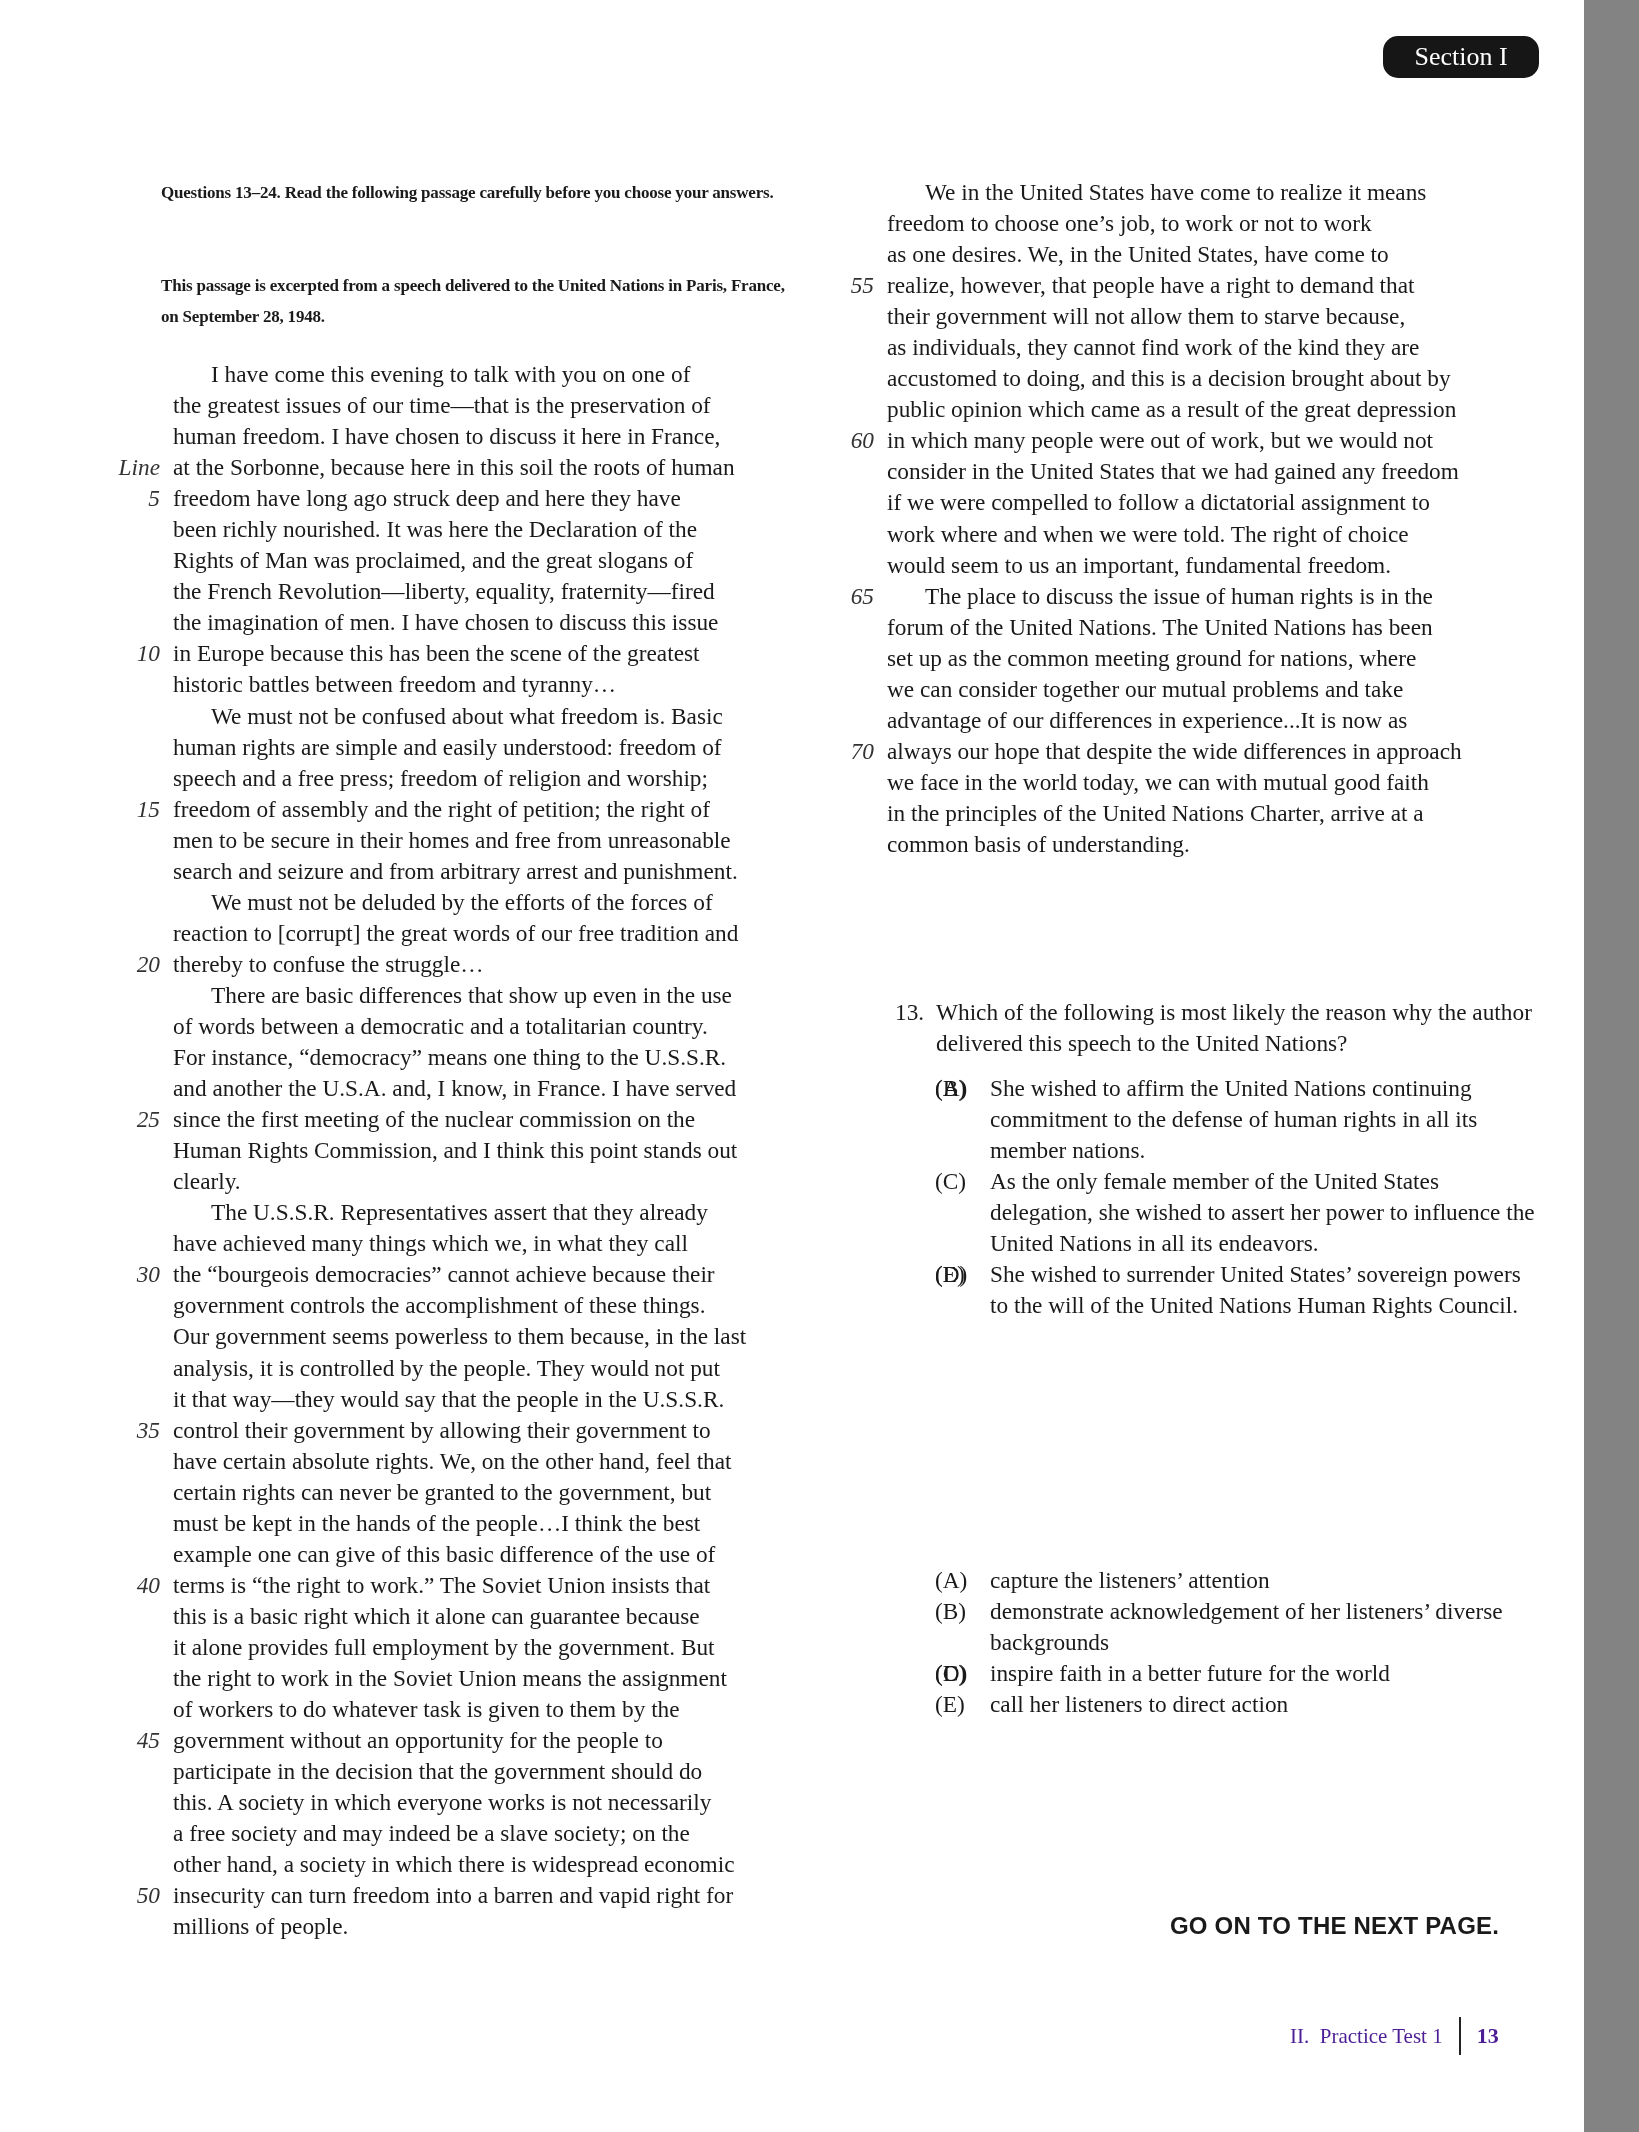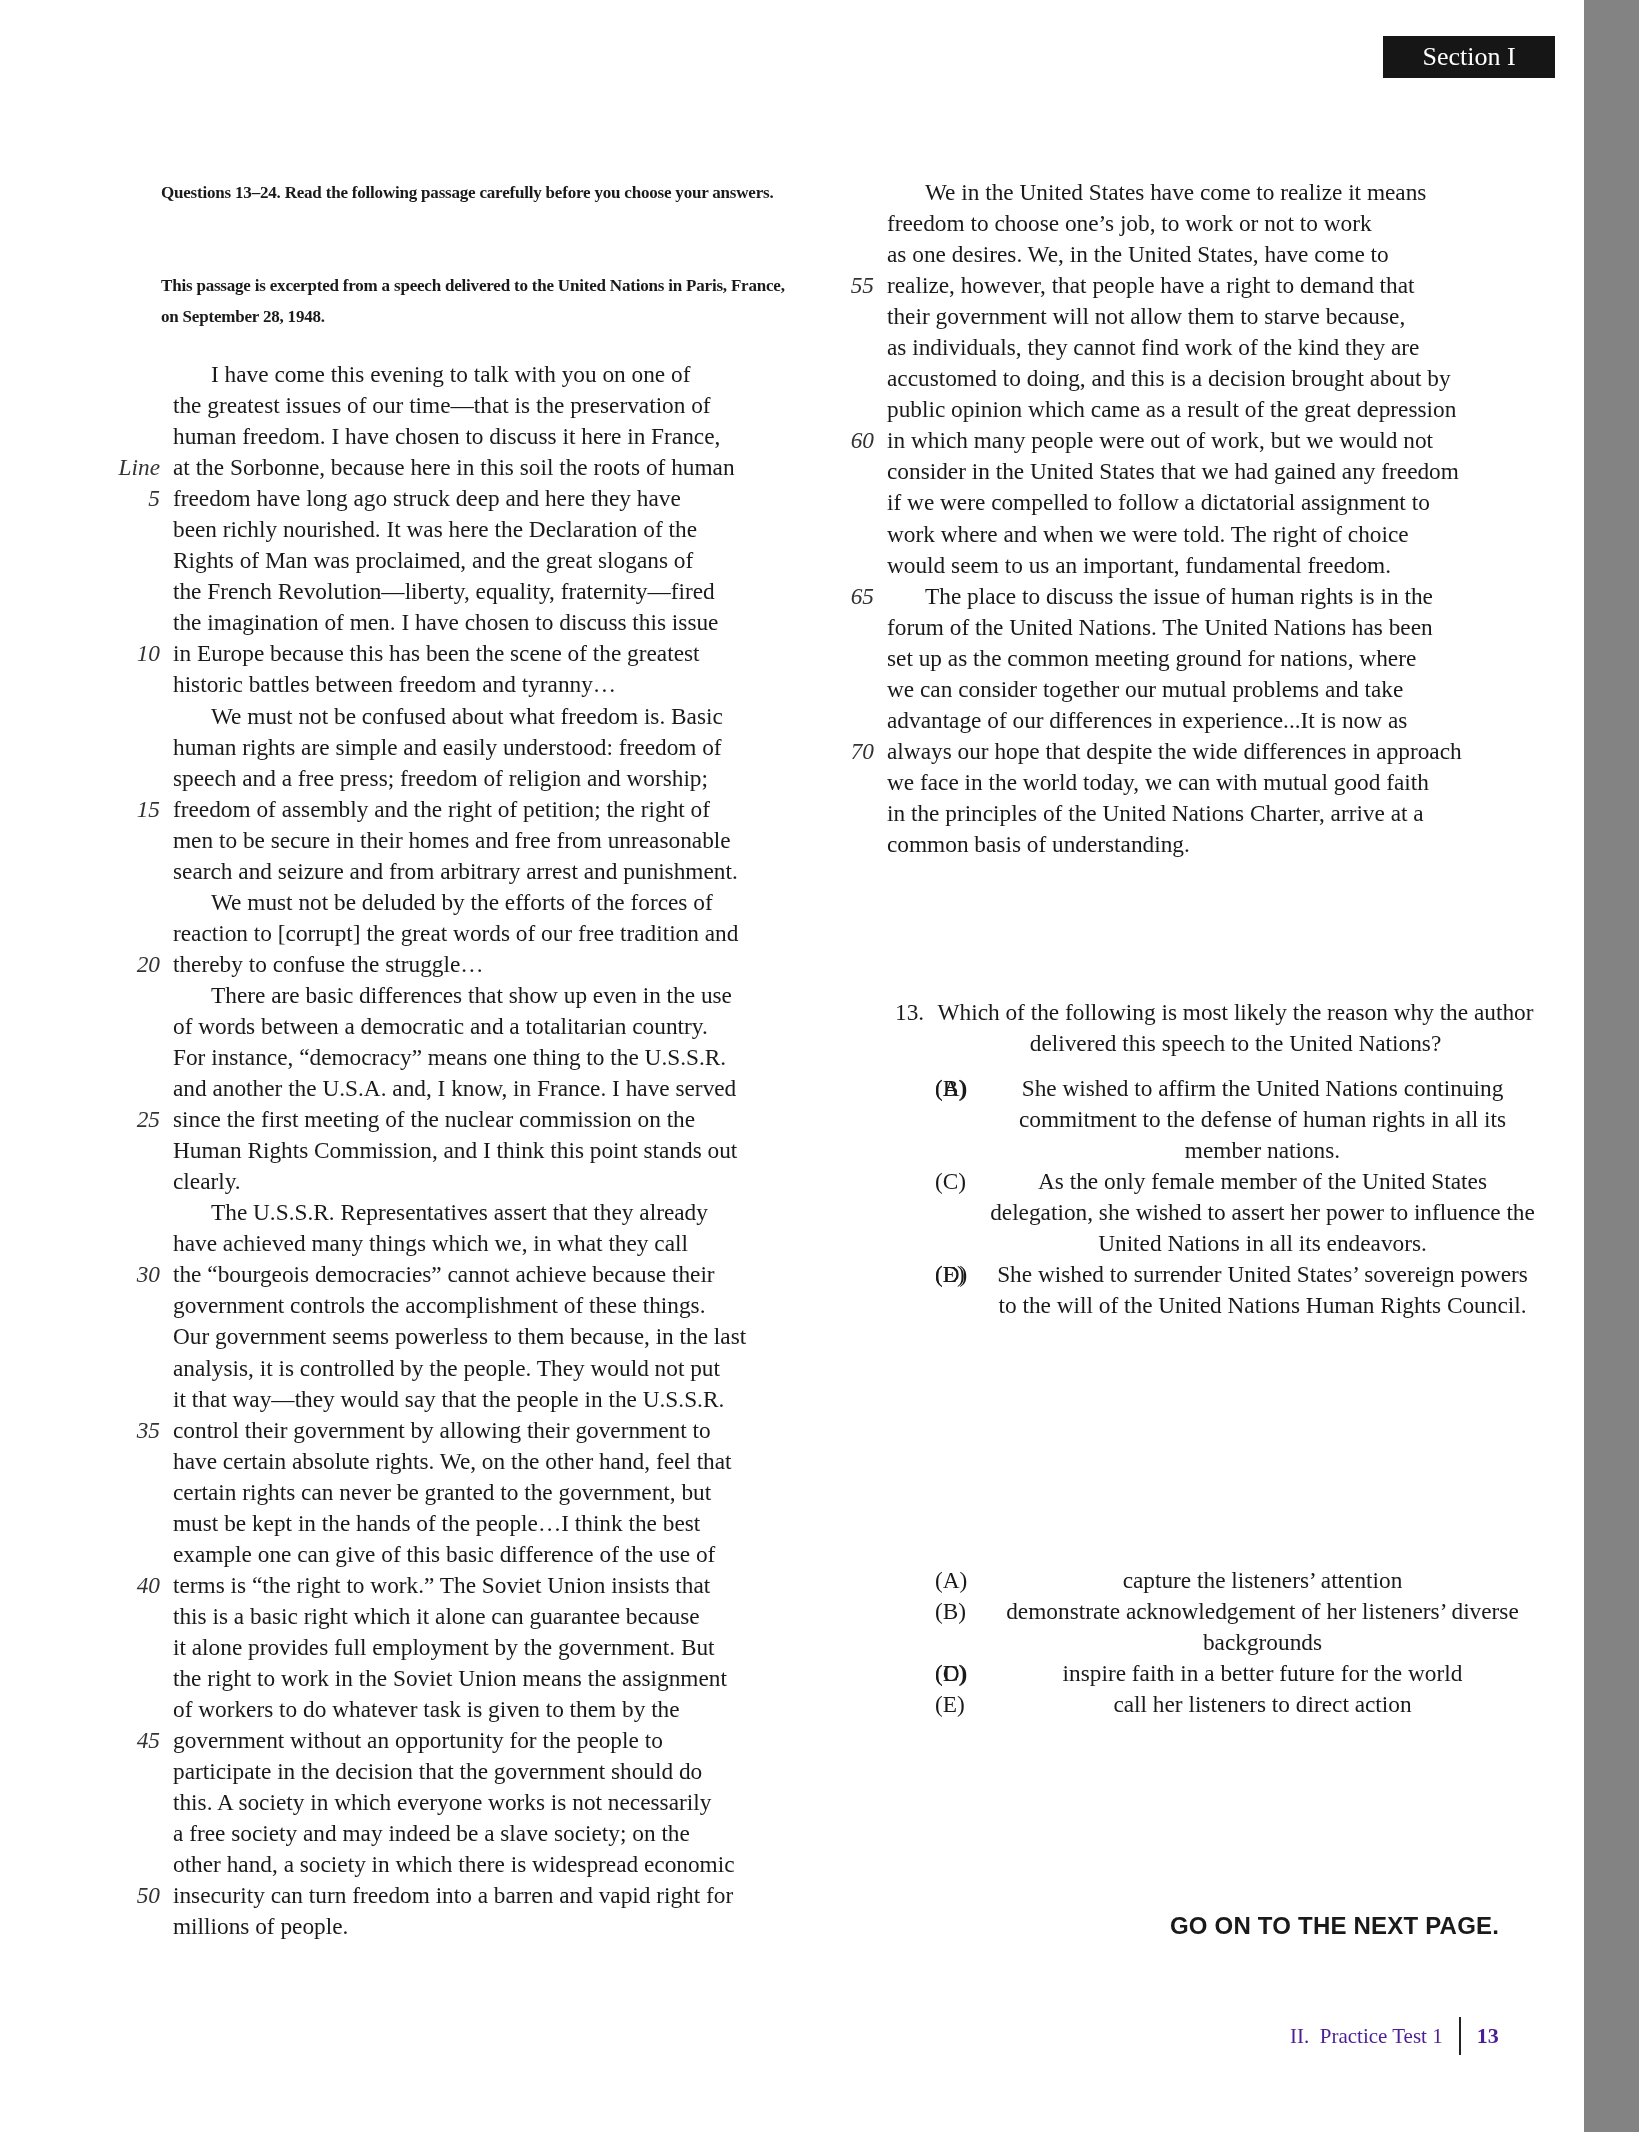--- a/index.html
+++ b/index.html
@@ -3,39 +3,39 @@
 <meta charset="utf-8">
 <style>
   html, body { margin: 0; padding: 0; }
   body {
     width: 1639px; height: 2132px; position: relative; overflow: hidden;
     background: #ffffff; color: #1a1a1a;
     font-family: "Liberation Serif", "DejaVu Serif", serif;
   }
   .side-bar { position: absolute; left: 1584px; top: 0; width: 55px; height: 2132px; background: #838383; }
   .section-tab {
-    position: absolute; left: 1383px; top: 36px; width: 172px; height: 42px;
+    position: absolute; left: 1383px; top: 36px; width: 156px; height: 42px;
     background: #161616; color: #ffffff; font-size: 26px;
-    display: flex; align-items: center; justify-content: center;
+    display: flex; align-items: center; justify-content: center; border-radius: 15px;
   }
   .intro { position: absolute; left: 161px; width: 640px; font-weight: bold; font-size: 17px; line-height: 31px; letter-spacing: -0.2px; }
   .intro1 { top: 177px; }
   .intro2 { top: 270px; }
   .passage { position: absolute; font-size: 23.3px; line-height: 31.05px; }
   .passage.left { left: 60px; top: 359px; }
   .passage.right { left: 774px; top: 177px; }
   .pline { position: relative; height: 31.05px; white-space: nowrap; }
   .lnum {
     position: absolute; width: 100px; left: 0; text-align: right; font-style: italic;
     color: #333;
   }
   .passage.right .lnum { width: 100px; }
   .ltext { position: absolute; left: 113px; }
   .ltext.indent { padding-left: 38px; }
-  .question { position: absolute; left: 895px; width: 640px; font-size: 23.3px; line-height: 31.05px; text-align: center; }
+  .question { position: absolute; left: 895px; width: 640px; font-size: 23.3px; line-height: 31.05px; }
   .q13 { top: 997px; }
   .q14 { top: 1551px; }
   .qstem { position: relative; padding-left: 41px; }
   .qnum { position: absolute; left: 0; top: 0; }
   .choices { margin-top: 14px; }
   .choice { position: relative; padding-left: 95px; }
   .choice .clabel { position: absolute; left: 40px; top: 0; }
   .go-next {
     position: absolute; left: 1170px; top: 1912px; font-family: "Liberation Sans", "DejaVu Sans", sans-serif;
     font-weight: bold; font-size: 24px; letter-spacing: 0.2px;

